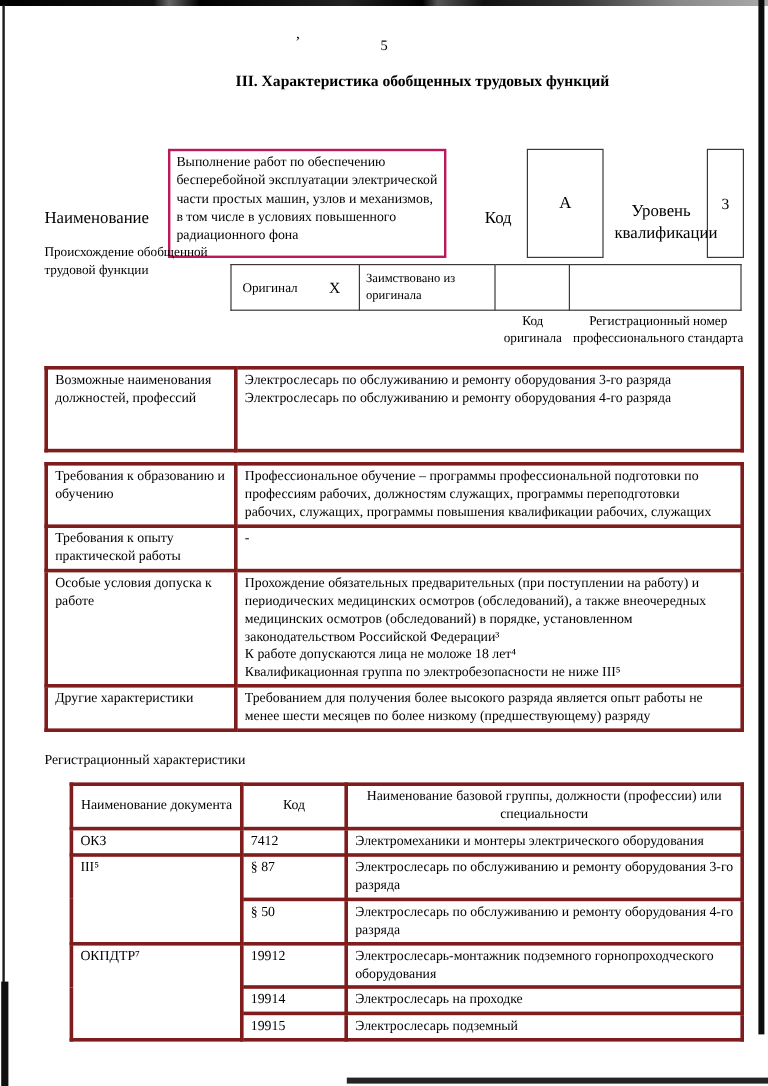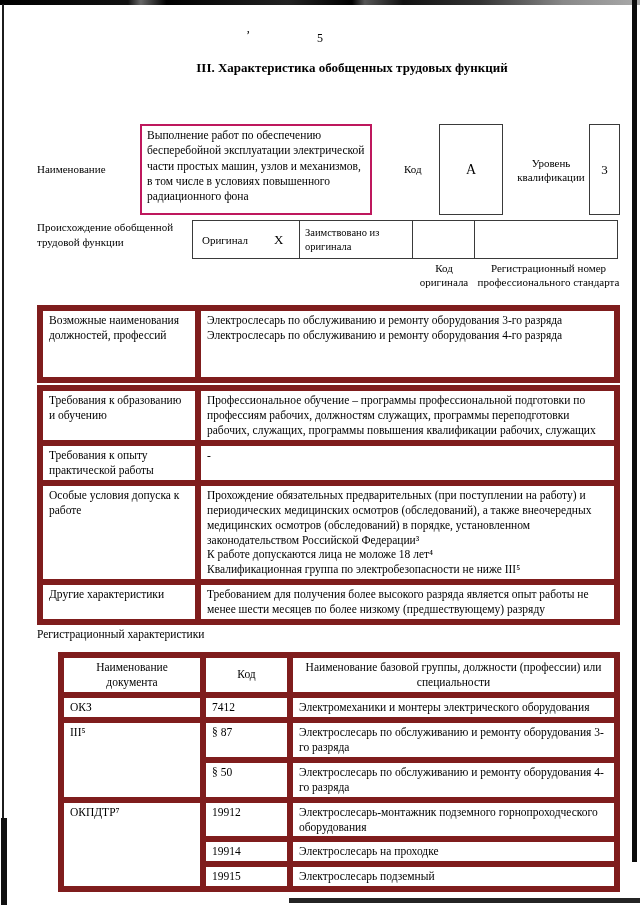--- a/index.html
+++ b/index.html
@@ -20,48 +20,48 @@
   .scan-right  { position:absolute; top:0; right:3px; width:5px; height:862px; background:#0c0c0c; }
   .scan-bottom { position:absolute; left:289px; top:898px; width:351px; height:5px; background:#242424; }
   .scan-mark   { position:absolute; left:246px; top:27px; font-size:13px; }
 
   
   .page-num   { position:absolute; top:31px; left:0; width:640px; text-align:center; font-size:12px; }
   .sec-title  { position:absolute; top:60px; left:0; width:640px; text-align:center; font-weight:bold; font-size:13px;margin-left:32px; }
   .sub-title  { position:absolute; top:96px; left:37px; font-weight:bold; font-size:12px; }
 
   
-  .lbl { font-size:11px; }
+  .lbl { font-size:14px;margin-top:12px; }
   .name-label  { position:absolute; left:37px; top:163px; }
   .name-box    { position:absolute; left:140px; top:124px; width:232px; height:91px;
                  border:2px solid #be185d; padding:2px 5px; font-size:11.5px; line-height:1.33; }
   .code-label  { position:absolute; left:404px; top:163px; }
   .code-box    { position:absolute; left:439px; top:124px; width:64px; height:91px;
                  border:1px solid #3a3a3a; display:flex; align-items:center; justify-content:center; font-size:14px; }
   .level-label { position:absolute; left:512px; top:156px; width:78px; text-align:center; line-height:1.3; }
   .level-box   { position:absolute; left:589px; top:124px; width:31px; height:91px;
                  border:1px solid #3a3a3a; display:flex; align-items:center; justify-content:center; font-size:13px; }
 
   
-  .origin-label { position:absolute; left:37px; top:220px; width:152px; font-size:11px; line-height:1.32; }
+  .origin-label { position:absolute; left:37px; top:203px; width:152px; font-size:11px; line-height:1.32; }
   .origin-table { position:absolute; left:192px; top:220px; border-collapse:collapse; }
   .origin-table td { border:1px solid #3a3a3a; height:38px; vertical-align:middle; }
   .o-c1 { width:107px; }
   .o-c1 .inner { display:flex; align-items:center; }
   .o-c1 .olbl  { font-size:11px; padding-left:8px; }
   .o-c1 .omark { font-size:13px; margin-left:26px; }
   .o-c2 { width:113px; font-size:10.5px; line-height:1.25; padding:2px 5px; vertical-align:top; }
   .o-c3 { width:62px; }
   .o-c4 { width:143px; }
   .code-orig-label { position:absolute; left:413px; top:261px; width:62px;  text-align:center; font-size:11px; line-height:1.3; }
   .reg-label       { position:absolute; left:477px; top:261px; width:143px; text-align:center; font-size:11px; line-height:1.3; }
 
   
   .doc-table { border-collapse:collapse; }
-  .doc-table td, .doc-table th { border:6px solid #7f1d1d; font-size:11.5px; line-height:1.3;
+  .doc-table td, .doc-table th { border:3px solid #7f1d1d; font-size:11.5px; line-height:1.3;
                                  padding:2px 6px; vertical-align:top; text-align:left; font-weight:normal; }
 
   
   .titles-table { position:absolute; left:37px; top:305px; width:583px; }
   .titles-table .c-label { width:158px; }
   .titles-table .c-label div { min-height:62px; }
 
   
   .req-table { position:absolute; left:37px; top:385px; width:583px; }
   .req-table .c-label { width:158px; }

